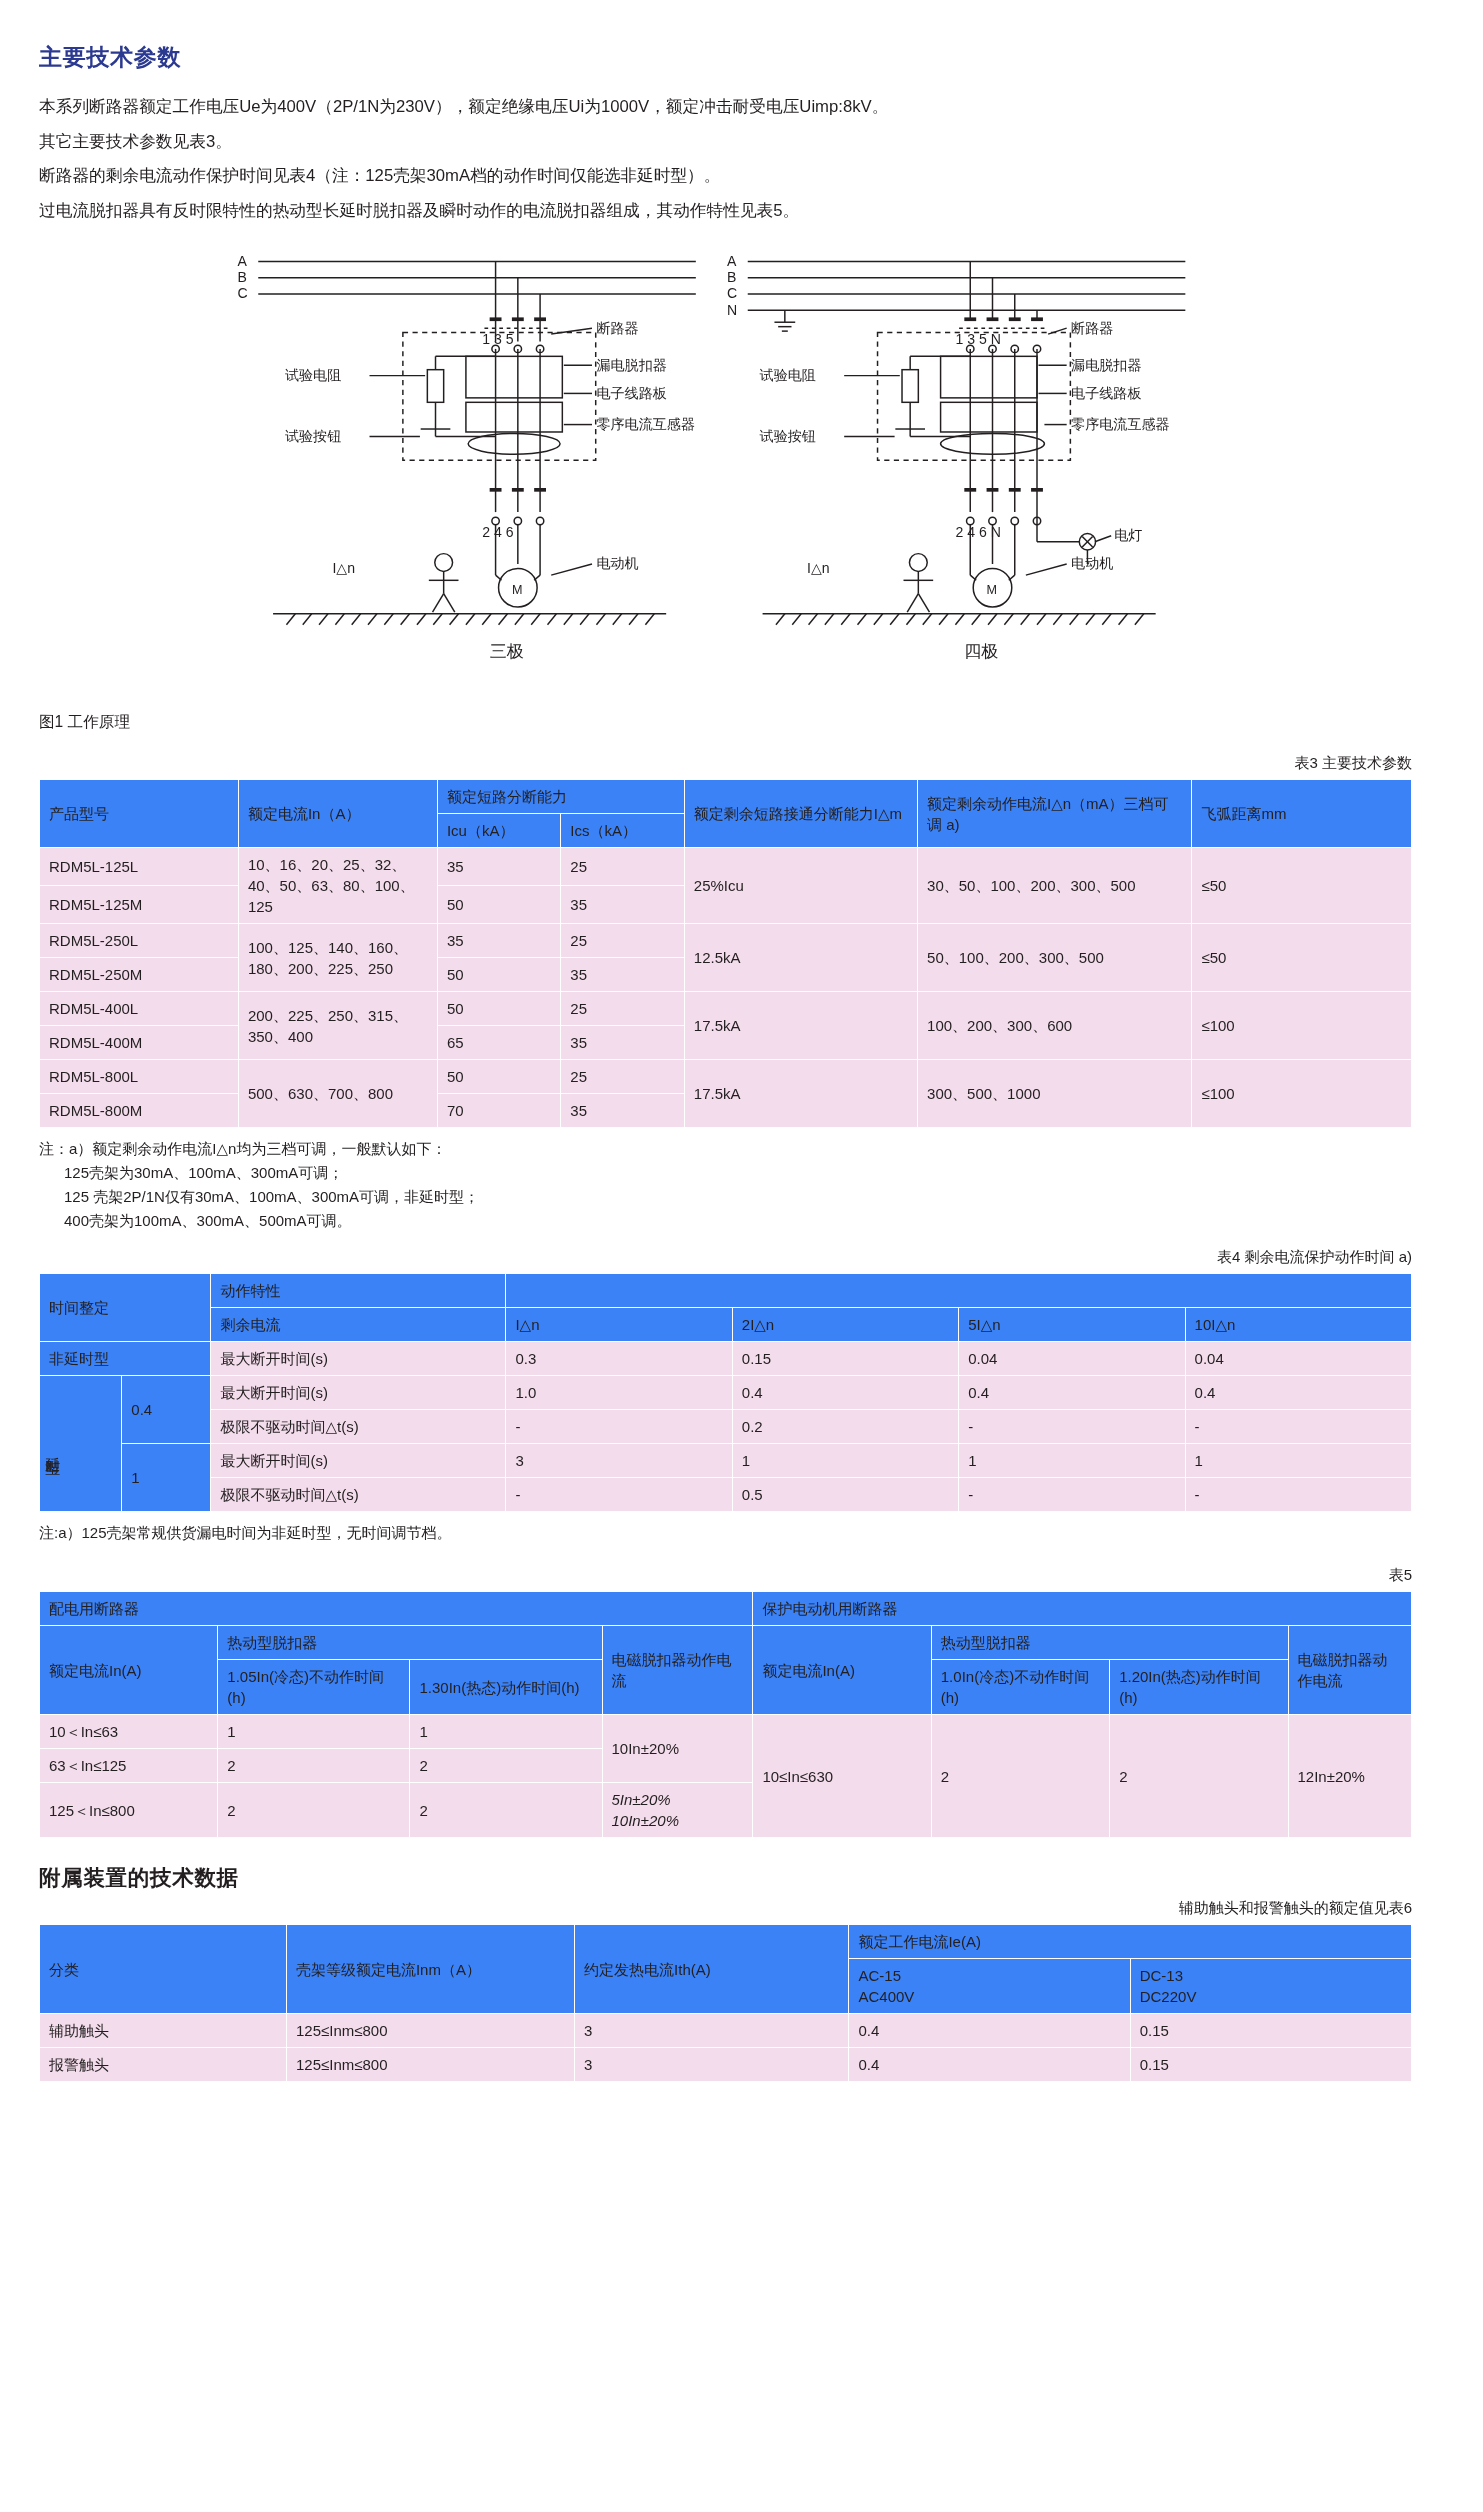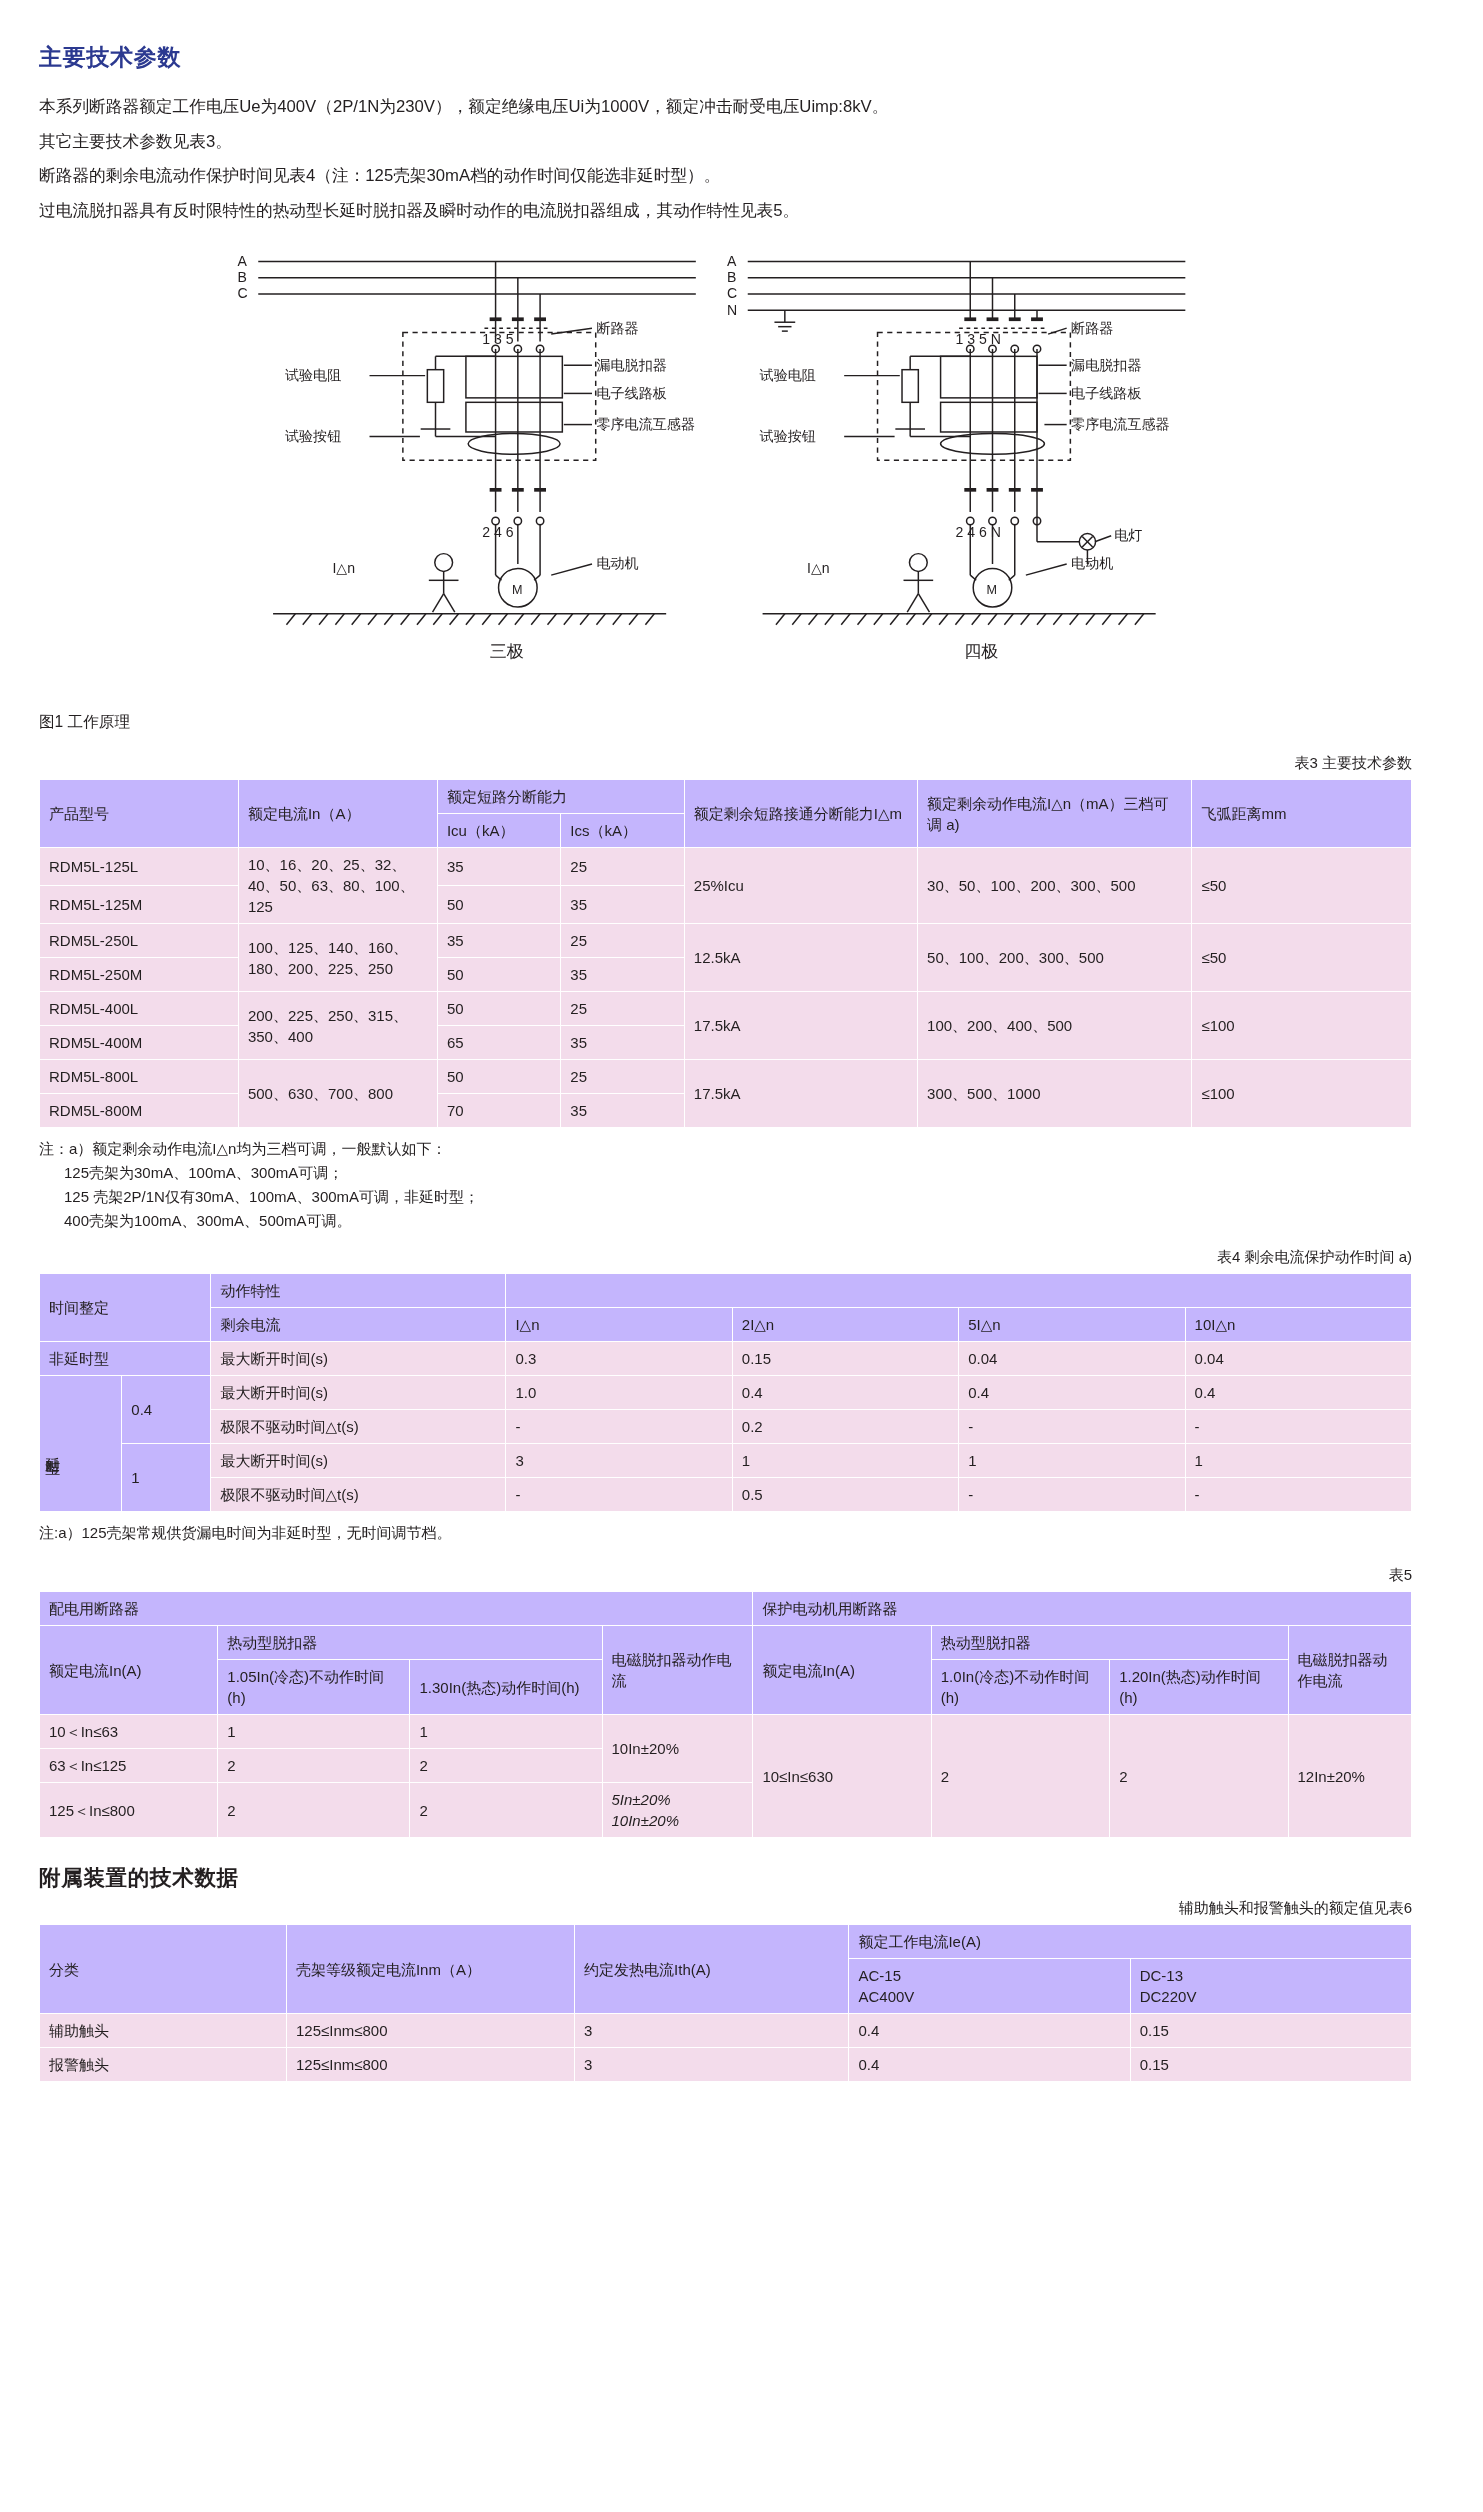--- a/index.html
+++ b/index.html
@@ -63,21 +63,21 @@
     table-layout:fixed;
   }
   table.grid td,table.grid th{
     border:0.7px solid #ffffff;
     padding:6px 9px;
     vertical-align:middle;
     font-weight:normal;
     text-align:left;
     line-height:21px;
   }
-  .hdr{background:#c4b5fd;margin-top:28px;}
+  .hdr{background:#3b82f6;margin-top:28px;}
   .cell{background:#f3dceb;}
   .center{text-align:center;}
   .note{
     font-size:15px;
     line-height:24px;
     margin:9px 0 0 0;
   }
   .note .ind{display:block;padding-left:25px;}
   .vert{
     writing-mode:vertical-rl;
@@ -398,21 +398,21 @@
         <td class="cell center">50</td>
         <td class="cell center">35</td>
       </tr>
 
       <tr>
         <td class="cell">RDM5L-400L</td>
         <td class="cell" rowspan="2">200、225、250、315、350、400</td>
         <td class="cell center">50</td>
         <td class="cell center">25</td>
         <td class="cell center" rowspan="2">17.5kA</td>
-        <td class="cell center" rowspan="2">100、200、400、500</td>
+        <td class="cell center" rowspan="2">100、200、300、600</td>
         <td class="cell center" rowspan="2">≤100</td>
       </tr>
       <tr>
         <td class="cell">RDM5L-400M</td>
         <td class="cell center">65</td>
         <td class="cell center">35</td>
       </tr>
 
       <tr>
         <td class="cell">RDM5L-800L</td>

